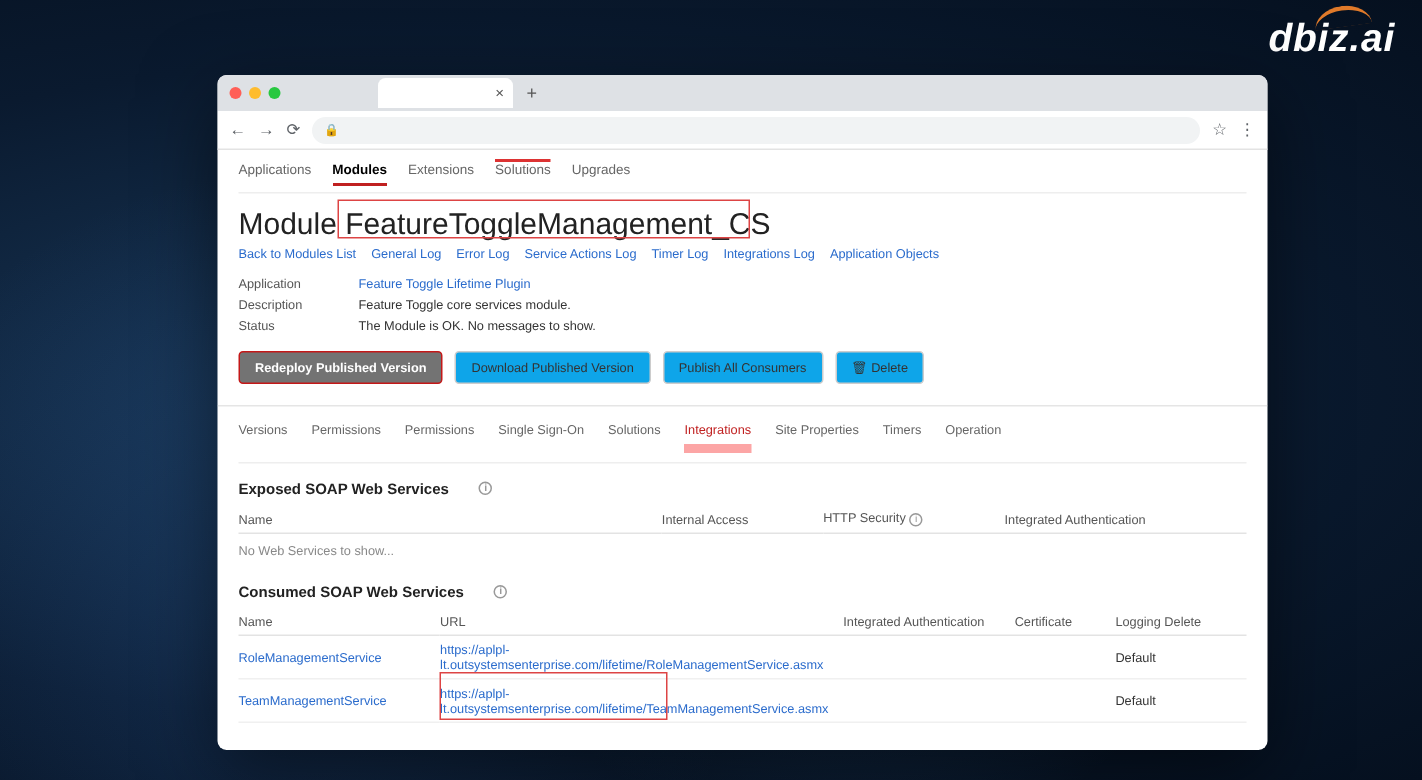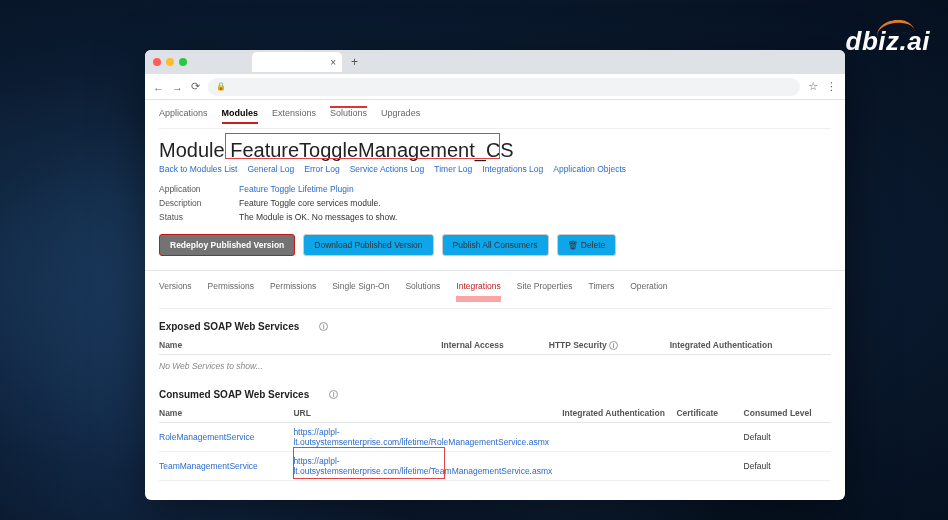--- a/index.html
+++ b/index.html
@@ -9,21 +9,21 @@
     font-family: -apple-system, Helvetica, Arial, sans-serif;
     position: relative; overflow: hidden;
   }
   .bg-wave {
     position: absolute; inset: 0;
     background:
       radial-gradient(circle at 60% 60%, rgba(80,160,240,0.25) 0%, transparent 40%),
       radial-gradient(circle at 20% 80%, rgba(60,120,200,0.2) 0%, transparent 35%);
   }
   .logo {
-    position: absolute; top: 26px; right: 18px;
+    position: absolute; top: 10px; right: 18px;
     color: #fff; font-weight: 700; font-size: 26px; font-style: italic;
     letter-spacing: 0.5px;
   }
   .logo .swoosh {
     position: absolute; top: -6px; right: 16px;
     width: 38px; height: 14px;
     border-top: 3px solid #e07a2a;
     border-radius: 50% 50% 0 0 / 100% 100% 0 0;
     transform: rotate(-8deg);
   }
@@ -94,38 +94,38 @@
   .btn-primary { background: #737373; color: #fff; border-color: #c41818; font-weight: 600; }
   .hr { height: 1px; background: #e5e5e5; margin: 14px -14px 0 -14px; }
   .subtabs {
     display: flex; gap: 16px; font-size: 8.5px; padding: 10px 0 6px 0;
     border-bottom: 1px solid #eee;
   }
   .subtabs a { color: #666; text-decoration: none; cursor: pointer; padding-bottom: 5px; }
   .subtabs a.active { color: #c02020; border-bottom: 6px solid #fca5a5; }
   .section-h {
     font-size: 10px; font-weight: 700; margin: 12px 0 4px 0; color: #222;
-    display: flex; align-items: center; gap: 20px;
+    display: flex; gap: 20px;
   }
   .info-icon {
     width: 9px; height: 9px; border-radius: 50%; border: 1px solid #999;
     font-size: 7px; display: inline-flex; align-items: center; justify-content: center;
     color: #999;
   }
   table { width: 100%; border-collapse: collapse; font-size: 8.5px; }
   th {
-    text-align: left; font-weight: 700; color: #555;
+    text-align: left; font-weight: 400; color: #555;
     border-bottom: 1px solid #e3e3e3; padding: 4px 6px 4px 0;
   }
   td {
     padding: 4px 6px 4px 0; color: #333;
     border-bottom: 1px solid #f0f0f0;
   }
   td a { color: #2a6bcc; text-decoration: none; }
-  .empty { color: #888; font-size: 8.5px; padding: 6px 0; font-style: italic; }
+  .empty { color: #888; font-size: 8.5px; padding: 6px 0; }
   .url-cell { position: relative; }
 </style>
 </head>
 <body>
 
 <div class="bg-wave"></div>
 <div class="logo">
   <span class="swoosh"></span>
   <span>dbiz.ai</span>
 </div>
@@ -245,21 +245,21 @@
           <col style="width:17%">
           <col style="width:10%">
           <col style="width:13%">
       </colgroup>
       <thead>
           <tr>
         <th>Name</th>
         <th>URL</th>
         <th>Integrated Authentication</th>
         <th>Certificate</th>
-        <th>Consumed Level</th>
+        <th>Logging Delete</th>
       </tr>
         </thead>
       <tbody style="position:relative">
         <tr>
           <td><a>RoleManagementService</a></td>
           <td class="url-cell"><a><span>https://aplpl-lt.outsystemsenterprise.com/</span><span>lifetime/RoleManagementService.asmx</span></a></td>
           <td></td>
           <td></td>
           <td>Default</td>
         </tr>

